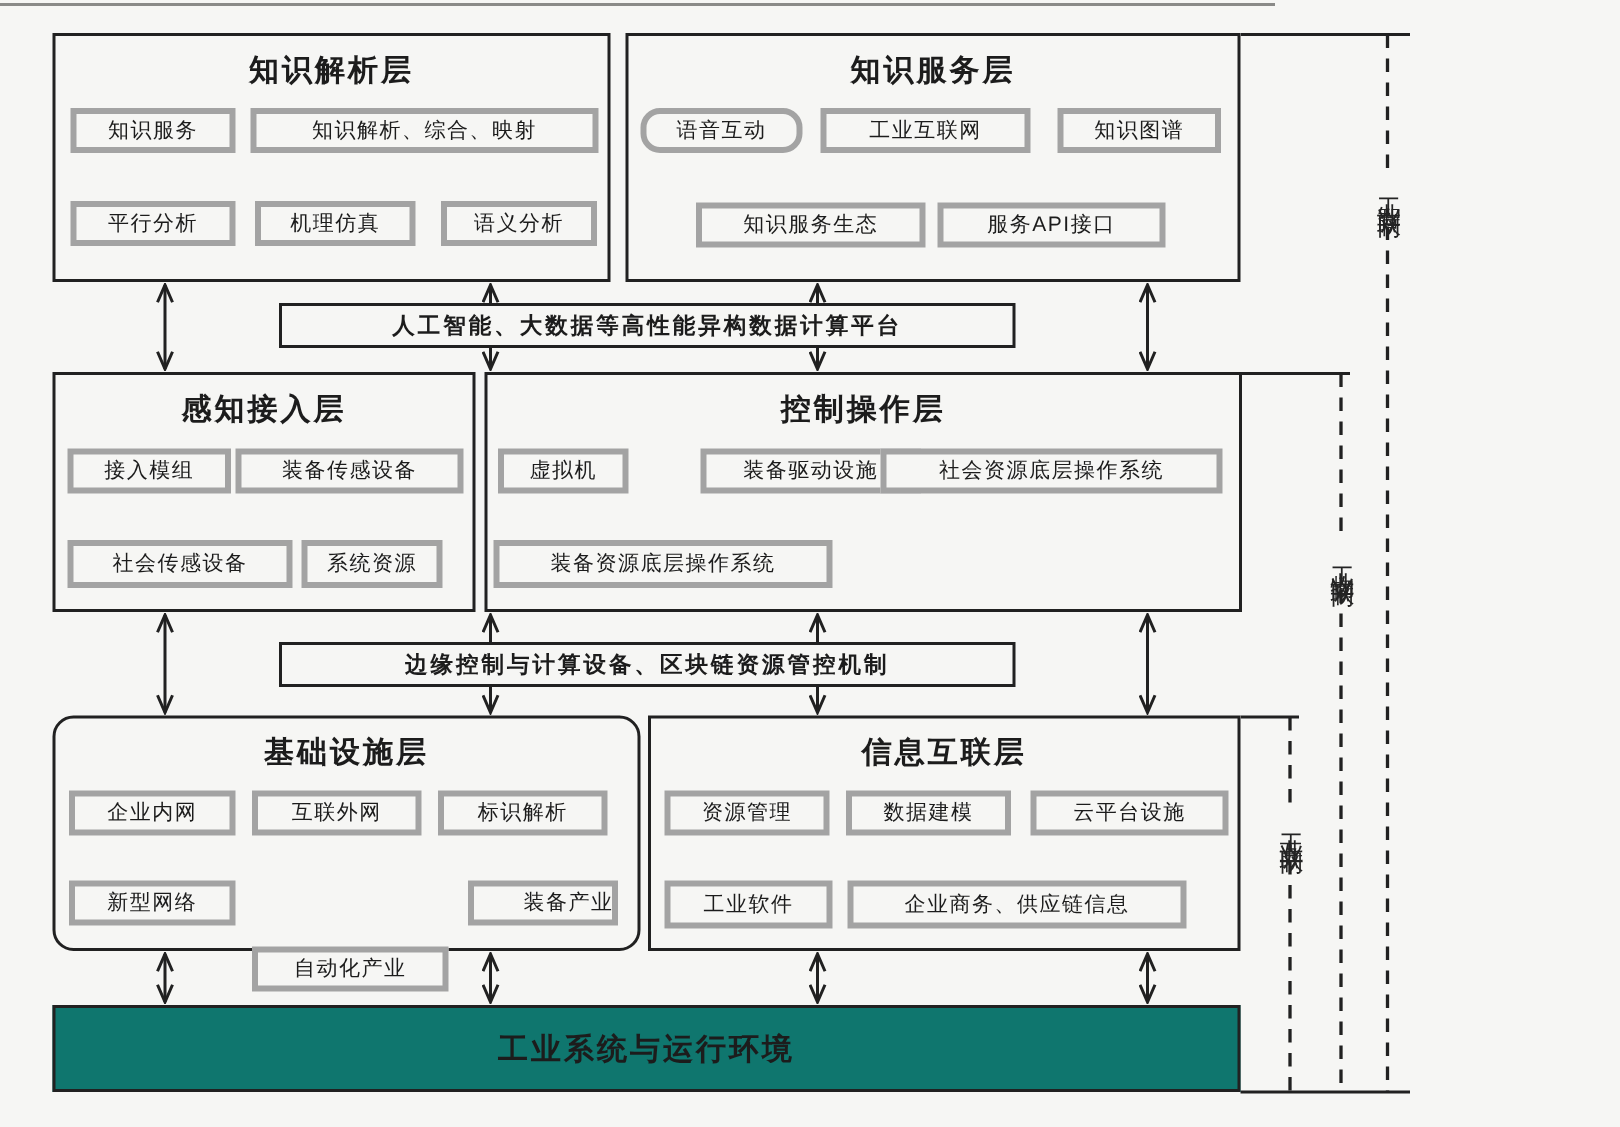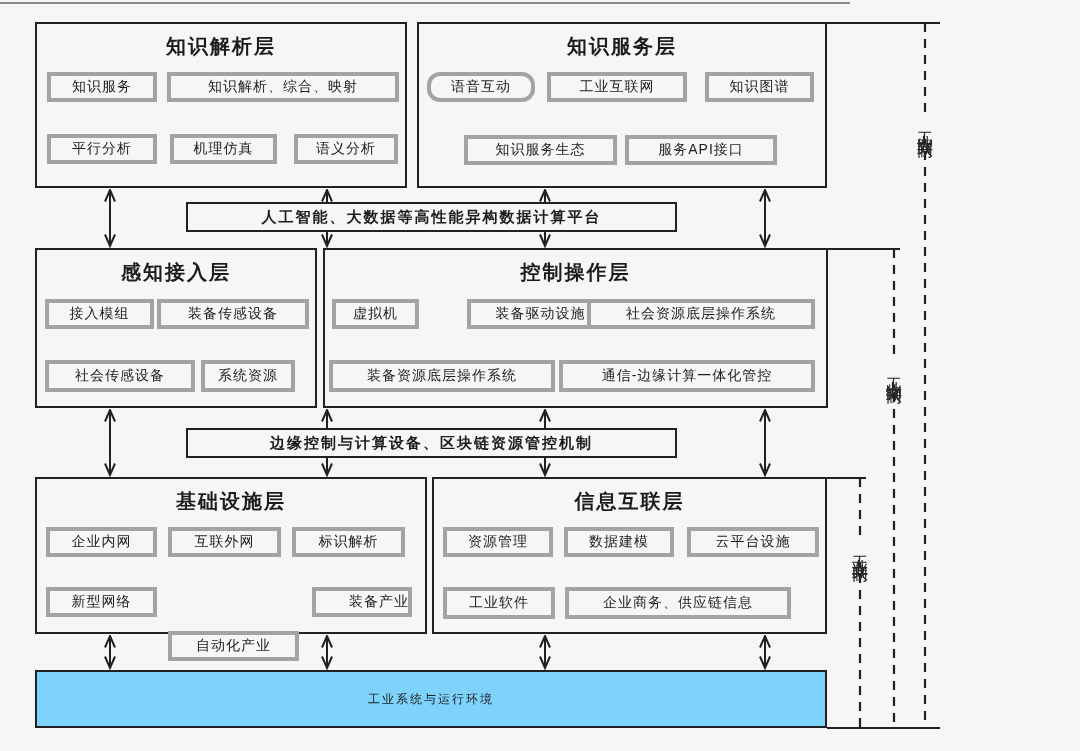--- a/index.html
+++ b/index.html
@@ -22,23 +22,23 @@
     position:absolute; border:4px solid #a3a3a3; background:#f6f6f4;
     display:flex; align-items:center; justify-content:center;
     font-size:14px; letter-spacing:1px; white-space:nowrap; box-sizing:border-box;
   }
   .bar {
     position:absolute; border:2px solid #212121; background:#f6f6f4; z-index:2;
     display:flex; align-items:center; justify-content:center;
     font-weight:bold; font-size:15px; letter-spacing:2px; box-sizing:border-box;
   }
   .bottom-bar {
-    position:absolute; border:2px solid #212121; background:#7dd3fc; z-index:2;
+    position:absolute; border:2px solid #212121; background:#0f766e; z-index:2;
     display:flex; align-items:center; justify-content:center;
-    font-weight:normal; font-size:12px; letter-spacing:2px; box-sizing:border-box;
+    font-weight:bold; font-size:20px; letter-spacing:2px; box-sizing:border-box;
   }
   .side-label {
     position:absolute; z-index:3; background:#f6f6f4;
     writing-mode:vertical-rl; text-orientation:upright;
     font-size:16px; letter-spacing:3px; color:#242424; padding:5px 1px;
   }
 </style>
 </head>
 <body>
 
@@ -108,26 +108,25 @@
     <div class="node" style="left:8px;   top:110px; width:150px; height:32px;">社会传感设备</div>
     <div class="node" style="left:164px; top:110px; width:94px;  height:32px;">系统资源</div>
   </div>
 
   <div class="layer" style="left:323px; top:248px; width:505px; height:160px;">
     <div class="layer-title">控制操作层</div>
     <div class="node" style="left:7px;   top:49px;  width:87px;  height:30px;">虚拟机</div>
     <div class="node" style="left:105px; top:49px;  width:147px; height:30px;margin-left:37px;">装备驱动设施</div>
     <div class="node" style="left:262px; top:49px;  width:228px; height:30px;font-family:Liberation Mono, monospace;">社会资源底层操作系统</div>
     <div class="node" style="left:4px;   top:110px; width:226px; height:32px;">装备资源底层操作系统</div>
-    <div class="node" style="left:234px; top:110px; width:256px; height:32px;">通信-边缘计算一体化管控</div>
   </div>
 
   <div class="bar" style="left:186px; top:428px; width:491px; height:30px;">边缘控制与计算设备、区块链资源管控机制</div>
 
-  <div class="layer" style="left:35px; top:477px; width:392px; height:157px;">
+  <div class="layer" style="left:35px; top:477px; width:392px; height:157px;border-radius:14px;">
     <div class="layer-title">基础设施层</div>
     <div class="node" style="left:9px;   top:48px;  width:111px; height:30px;">企业内网</div>
     <div class="node" style="left:131px; top:48px;  width:113px; height:30px;">互联外网</div>
     <div class="node" style="left:255px; top:48px;  width:113px; height:30px;">标识解析</div>
     <div class="node" style="left:9px;   top:108px; width:111px; height:30px;">新型网络</div>
     <div class="node" style="left:131px; top:108px; width:131px; height:30px;margin-top:44px;">自动化产业</div>
     <div class="node" style="left:275px; top:108px; width:100px; height:30px;padding-left:34px;">装备产业</div>
   </div>
 
   <div class="layer" style="left:432px; top:477px; width:395px; height:157px;">

